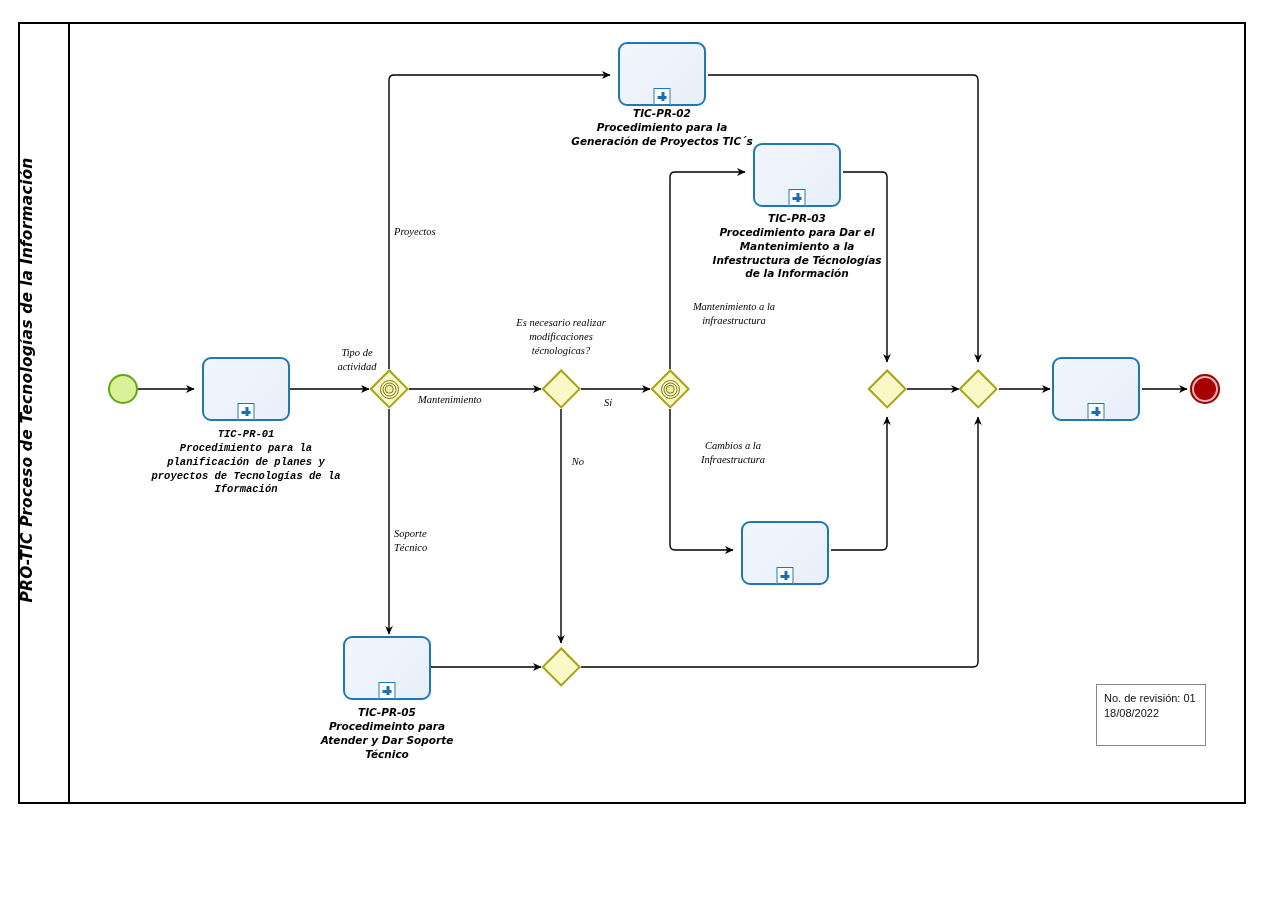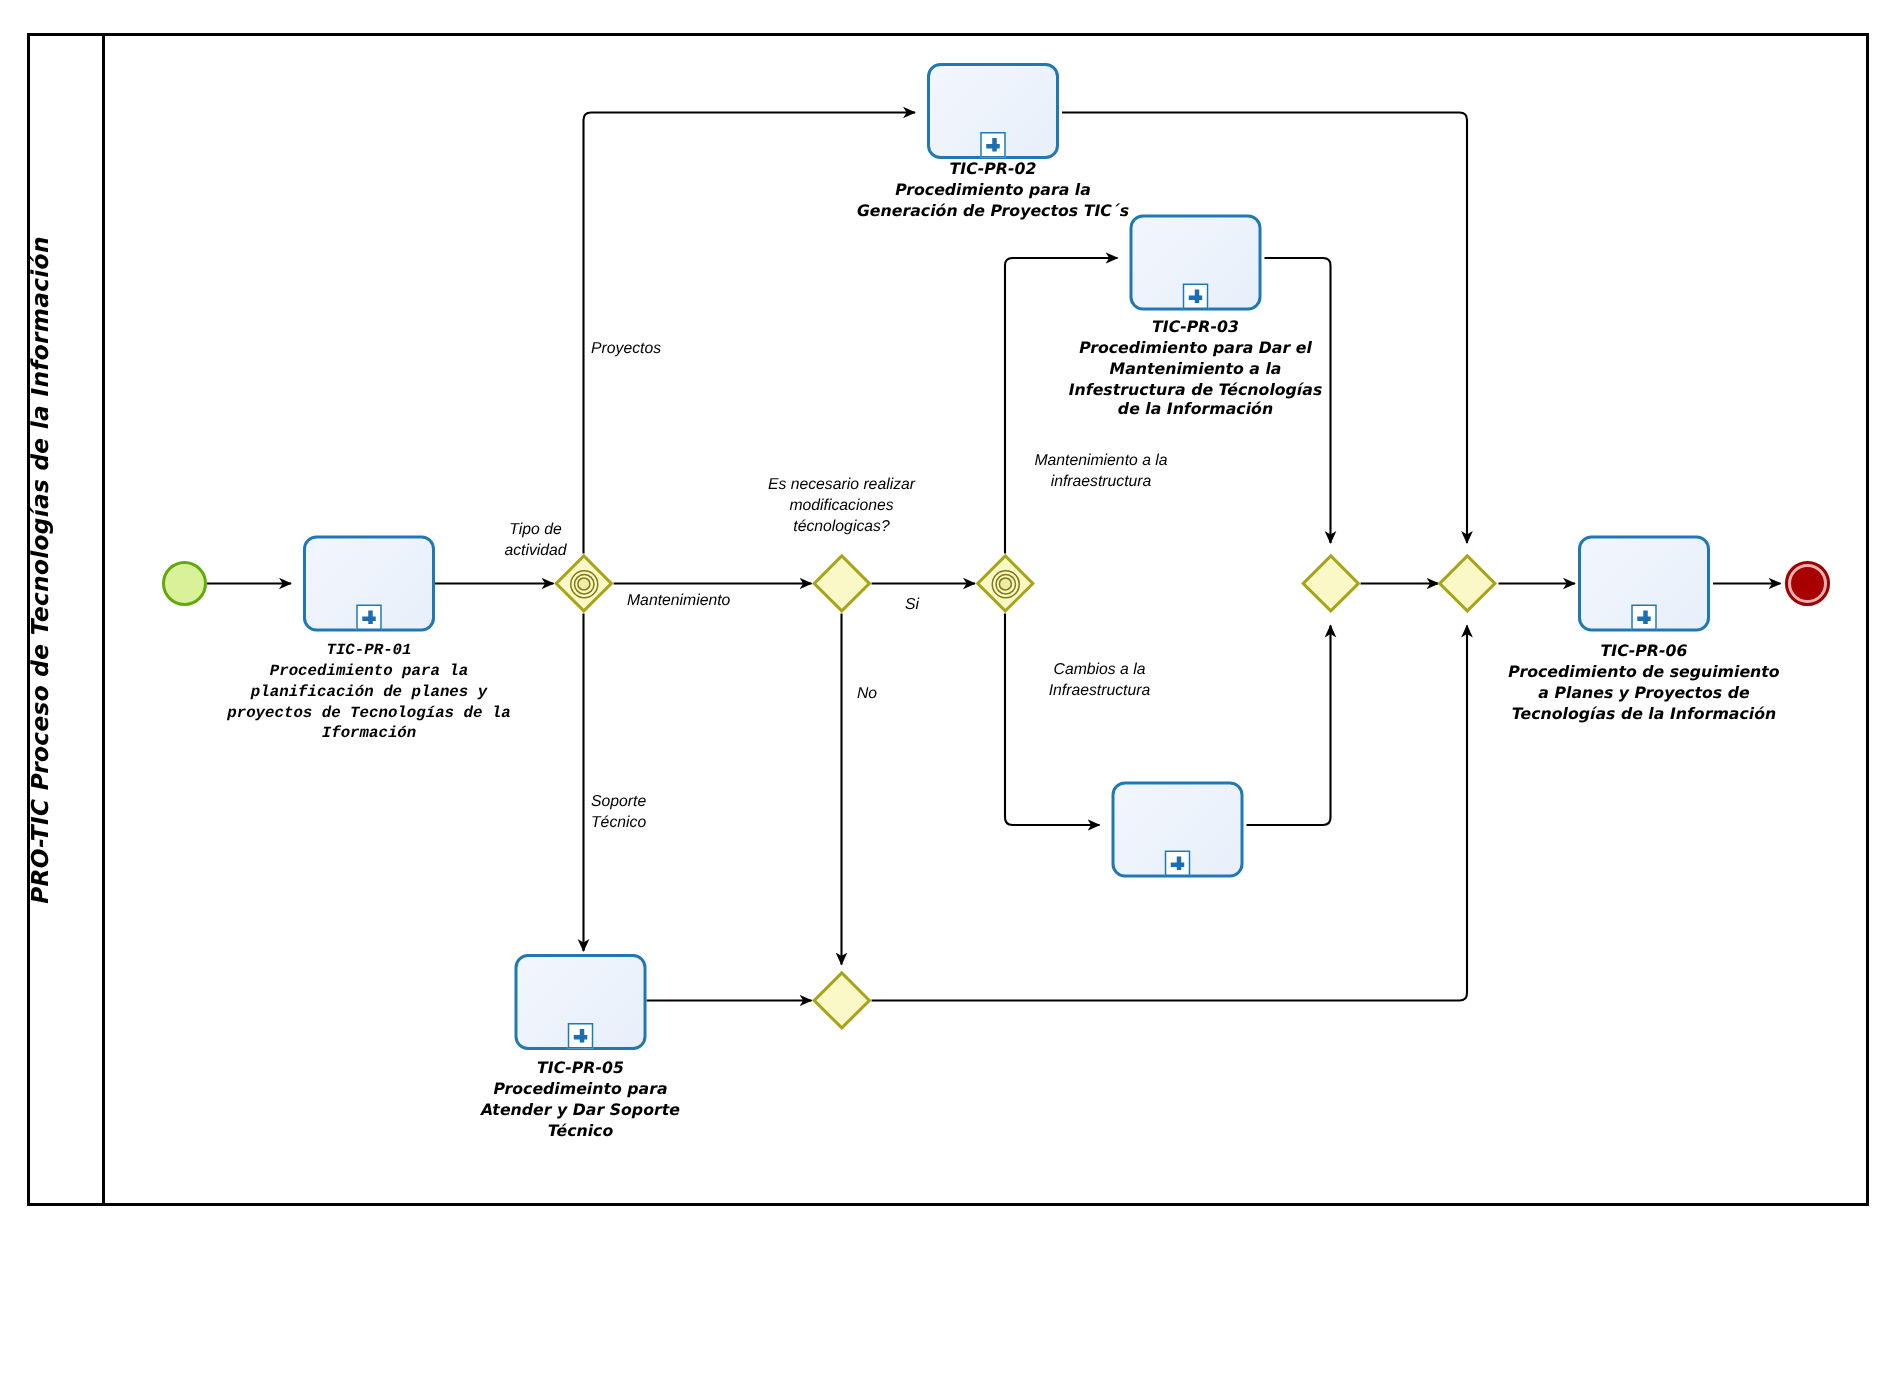--- a/index.html
+++ b/index.html
@@ -136,21 +136,21 @@
     border: 1.3px solid #7d7b12;
     border-radius: 50%;
     box-sizing: border-box;
   }
   .gw .inner-ring span.r1 { width: 19px; height: 19px; }
   .gw .inner-ring span.r2 { width: 14px; height: 14px; }
   .gw .inner-ring span.r3 { width: 9.5px;  height: 9.5px; background:#efeca8;}
   
   .flow-label {
     position: absolute;
-    font-family: Liberation Sans, sans-serif;
+    font-family: Liberation Serif, serif;
     font-size: 10.5px;
     font-style: italic;
     color: #000;
     line-height: 1.35;
     white-space: pre-line;
     text-align: center;
   }
   .flow-label.left  { text-align: left; }
   
   .revision-box {
@@ -284,24 +284,20 @@
     <div class="plus"></div>
   </div>
   <div class="task-label" style="left:291px; top:706px; width:192px;text-align:center;">TIC-PR-05
 Procedimeinto para
 Atender y Dar Soporte
 Técnico</div>
 
   <div class="task" style="left:1052px; top:357px;">
     <div class="plus"></div>
   </div>
-  <div class="task-label" style="left:1000px; top:428px; width:192px;">TIC-PR-06
-Procedimiento de seguimiento
-a Planes y Proyectos de
-Tecnologías de la  Información</div>
 
   <div class="gw" style="left:369px; top:369px;">
     <div class="diamond"></div>
     <div class="inner-ring">
       <span class="r1"></span>
         <span class="r2"></span>
         <span class="r3"></span>
     </div>
   </div>
   <div class="flow-label" style="left:309px; top:346px; width:96px;">Tipo de
@@ -341,15 +337,19 @@
 Técnico</div>
   <div class="flow-label" style="left:592px; top:396px; width:32px;">Si</div>
   <div class="flow-label" style="left:562px; top:455px; width:32px;">No</div>
   <div class="flow-label" style="left:675px; top:300px; width:118px;">Mantenimiento a la
 infraestructura</div>
   <div class="flow-label" style="left:678px; top:439px; width:110px;">Cambios a la
 Infraestructura</div>
 
   <div class="end-event" style="left:1190px; top:374px;"></div>
 
+  <div class="revision-box">
+    <div>No. de revisión: 01</div>
+    <div>18/08/2022</div>
+  </div>
 
 
 </div>
 
 </body></html>

